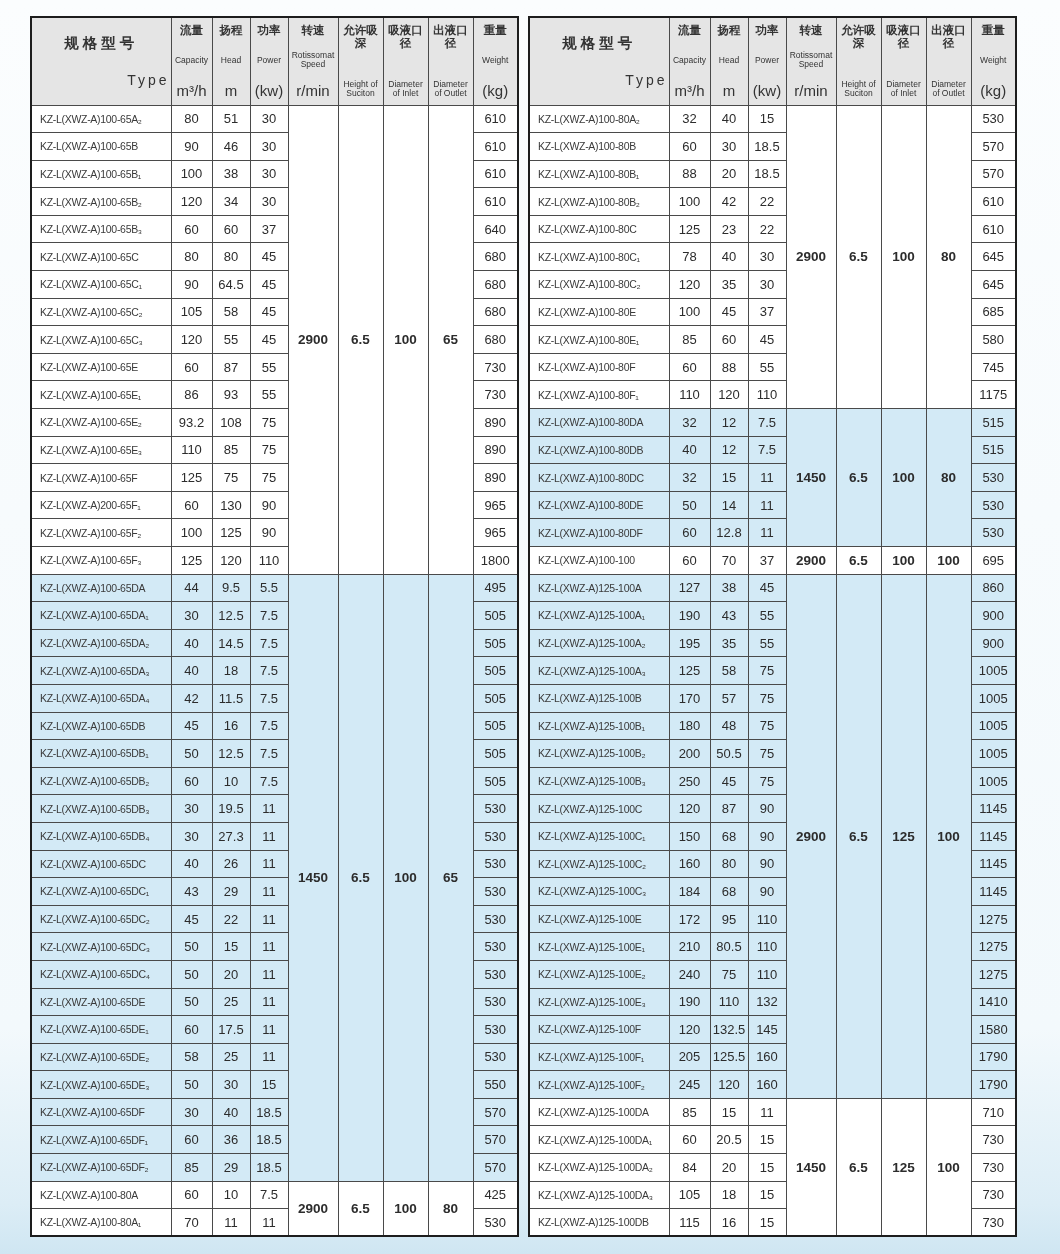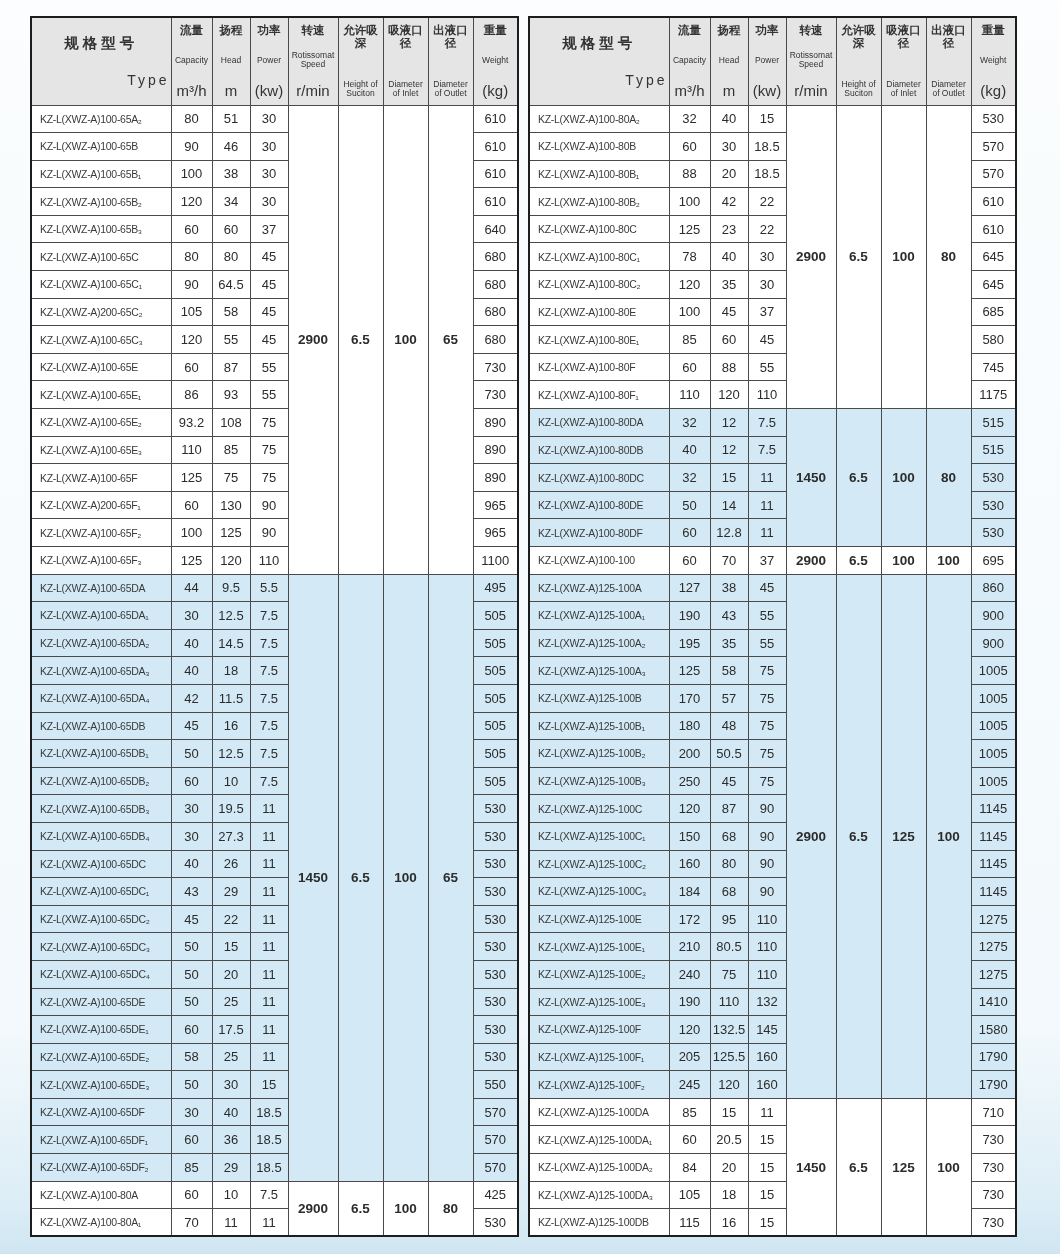--- a/index.html
+++ b/index.html
@@ -169,21 +169,21 @@
             <td class="num">680</td>
           </tr>
           <tr class="white">
             <td class="type-cell">KZ-L(XWZ-A)100-65C₁</td>
             <td class="num">90</td>
             <td class="num">64.5</td>
             <td class="num">45</td>
             <td class="num">680</td>
           </tr>
           <tr class="white">
-            <td class="type-cell">KZ-L(XWZ-A)200-65C₂</td>
+            <td class="type-cell">KZ-L(XWZ-A)100-65C₂</td>
             <td class="num">105</td>
             <td class="num">58</td>
             <td class="num">45</td>
             <td class="num">680</td>
           </tr>
           <tr class="white">
             <td class="type-cell">KZ-L(XWZ-A)100-65C₃</td>
             <td class="num">120</td>
             <td class="num">55</td>
             <td class="num">45</td>
@@ -236,21 +236,21 @@
             <td class="num">100</td>
             <td class="num">125</td>
             <td class="num">90</td>
             <td class="num">965</td>
           </tr>
           <tr class="white">
             <td class="type-cell">KZ-L(XWZ-A)100-65F₃</td>
             <td class="num">125</td>
             <td class="num">120</td>
             <td class="num">110</td>
-            <td class="num">1100</td>
+            <td class="num">1800</td>
           </tr>
           <tr class="blue">
             <td class="type-cell">KZ-L(XWZ-A)100-65DA</td>
             <td class="num">44</td>
             <td class="num">9.5</td>
             <td class="num">5.5</td>
             <td class="num merged" rowspan="22">1450</td>
             <td class="num merged" rowspan="22">6.5</td>
             <td class="num merged" rowspan="22">100</td>
             <td class="num merged" rowspan="22">65</td>

